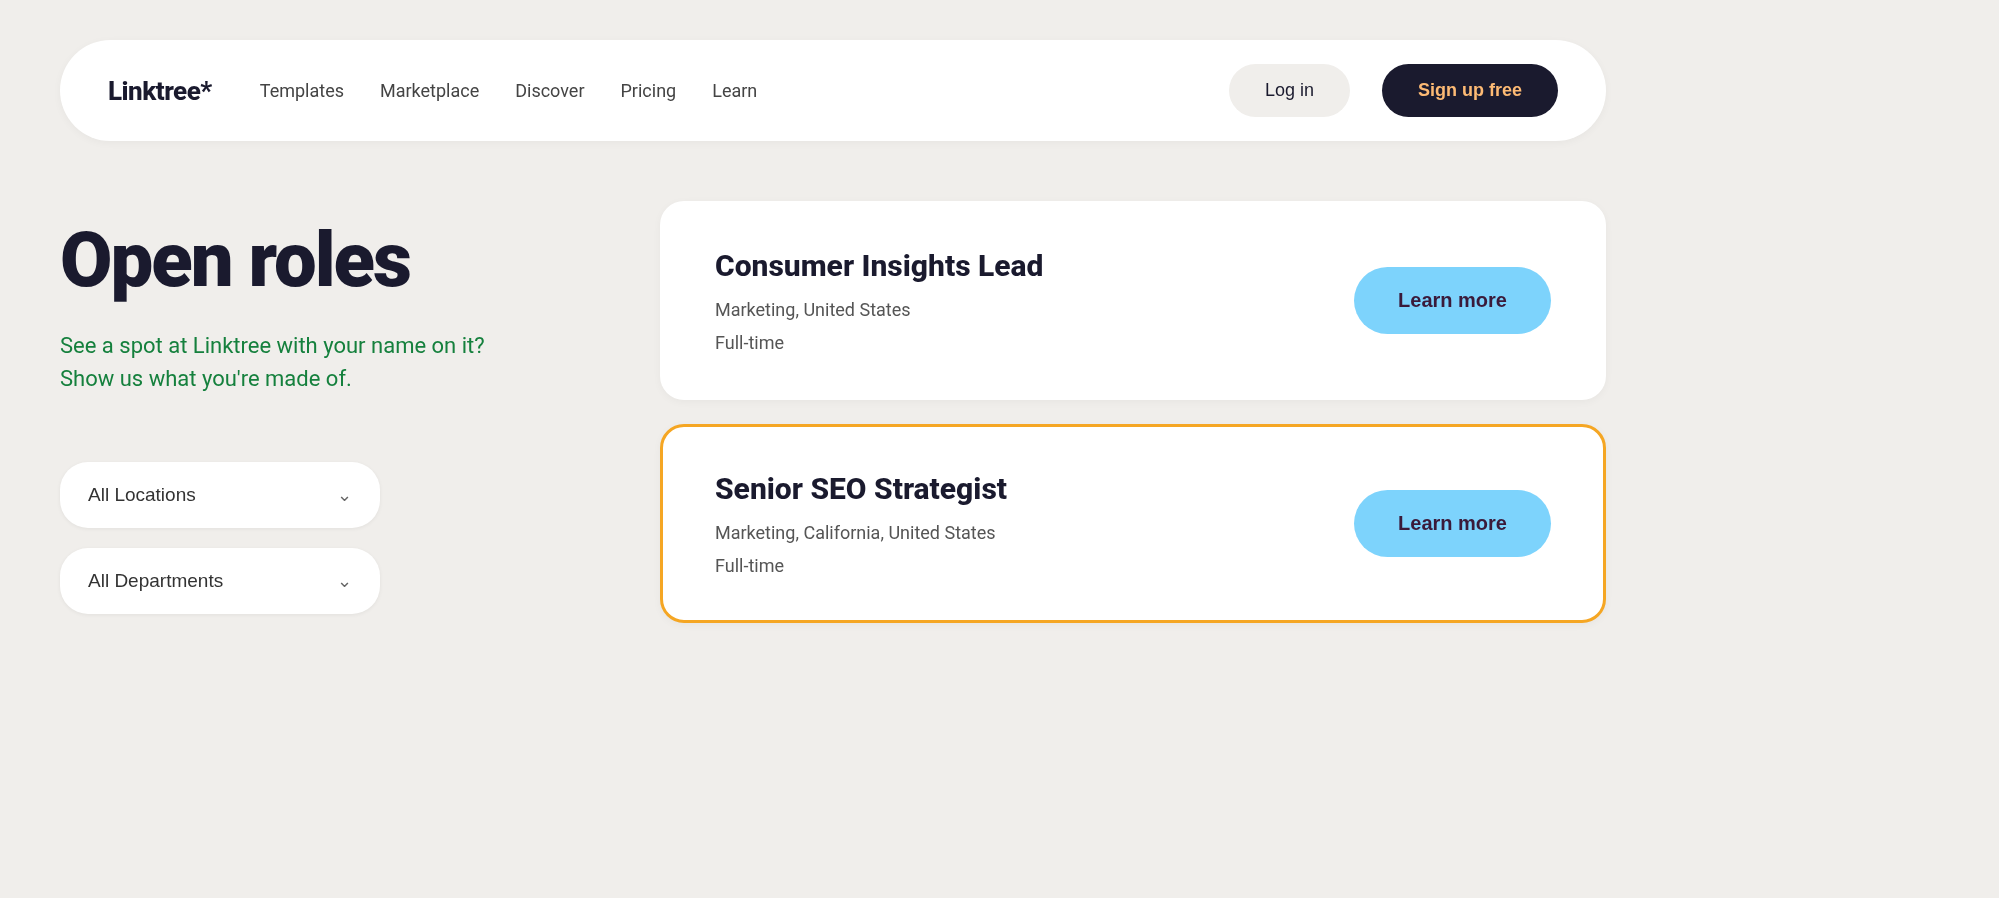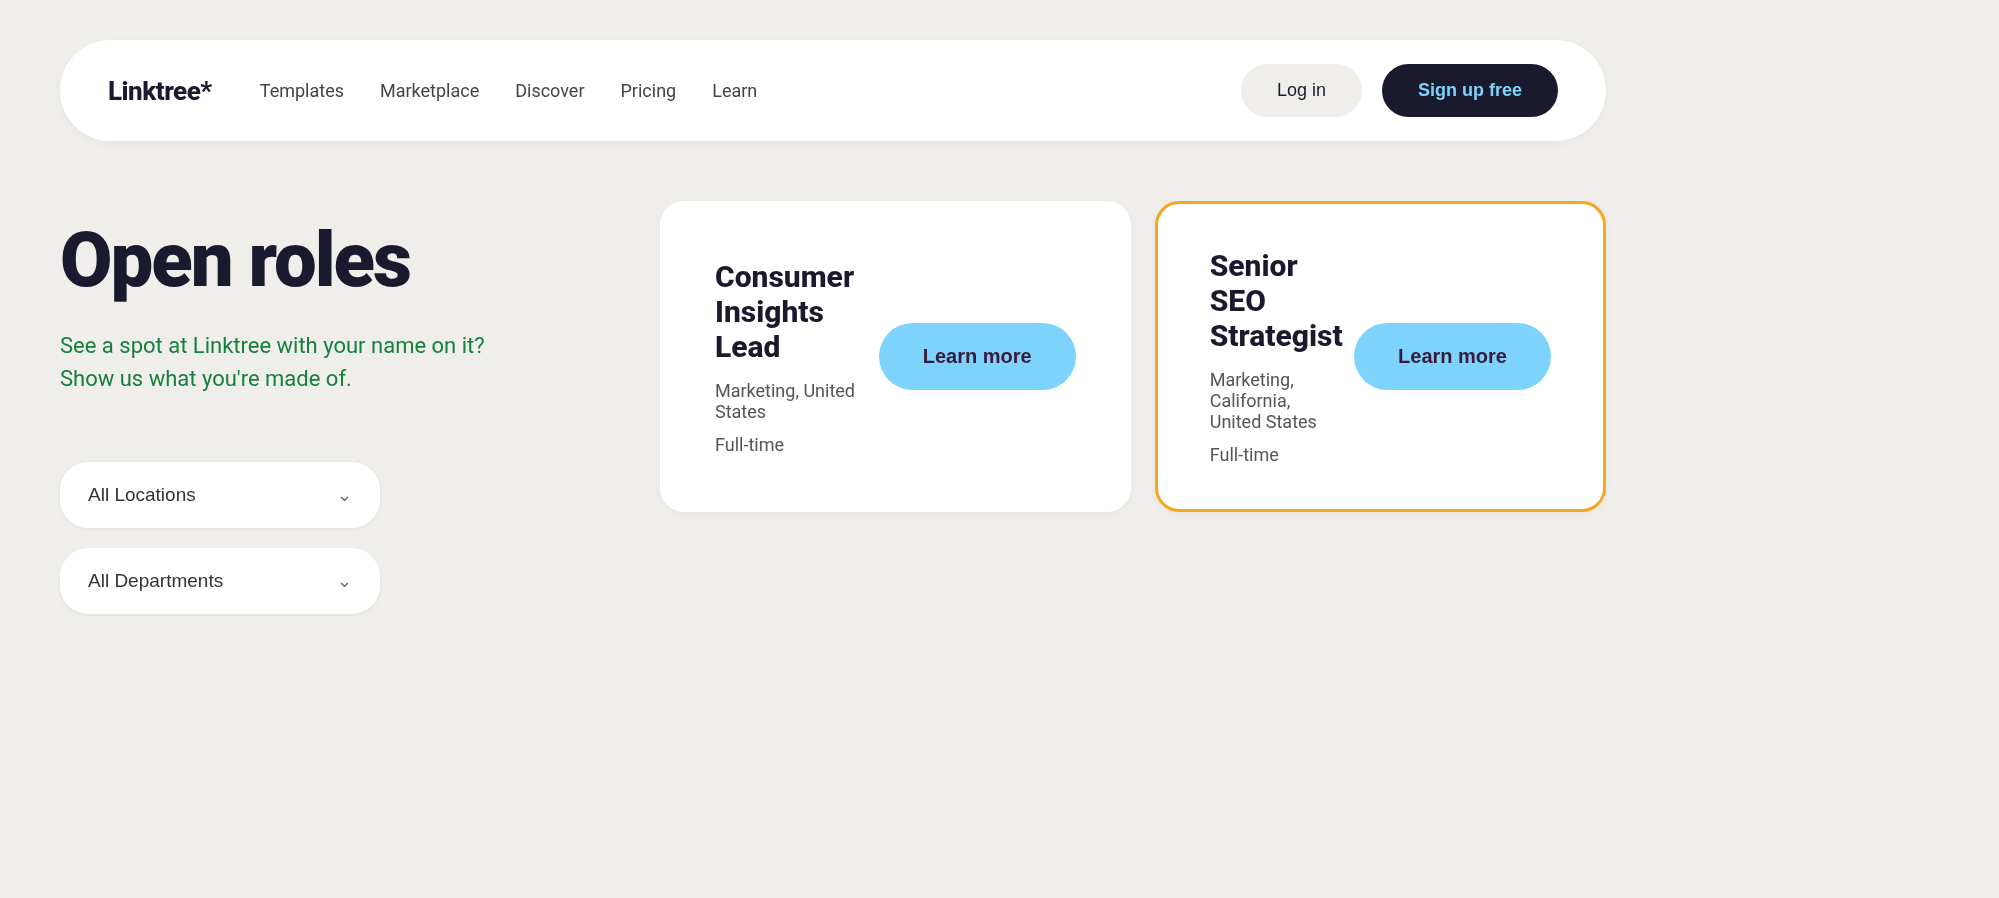--- a/index.html
+++ b/index.html
@@ -61,21 +61,21 @@
       font-size: 18px;
       color: #444;
       cursor: pointer;
       font-weight: 400;
       white-space: nowrap;
     }
 
     .navbar-right {
       display: flex;
       align-items: center;
-      gap: 20px;
+      gap: 32px;
     }
 
     .btn-login {
       background-color: #f0eeeb;
       border: none;
       border-radius: 40px;
       padding: 16px 36px;
       font-size: 18px;
       font-weight: 500;
       color: #1a1a2e;
@@ -83,21 +83,21 @@
       white-space: nowrap;
     }
 
     .btn-signup {
       background-color: #1a1a2e;
       border: none;
       border-radius: 40px;
       padding: 16px 36px;
       font-size: 18px;
       font-weight: 600;
-      color: #7dd3fc;
+      color: #fdba74;
       cursor: pointer;
       white-space: nowrap;
     }
 
     
     .main-content {
       display: flex;
       gap: 60px;
       align-items: flex-start;
     }
@@ -148,21 +148,21 @@
 
     .chevron-icon {
       font-size: 18px;
       color: #666;
     }
 
     
     .right-panel {
       flex: 1;
       display: flex;
-      flex-direction: row;
+      flex-direction: column;
       gap: 24px;
       justify-content: flex-end;
     }
 
     .job-card {
       background-color: #ffffff;
       border-radius: 24px;
       padding: 44px 52px;
       display: flex;
       align-items: center;

